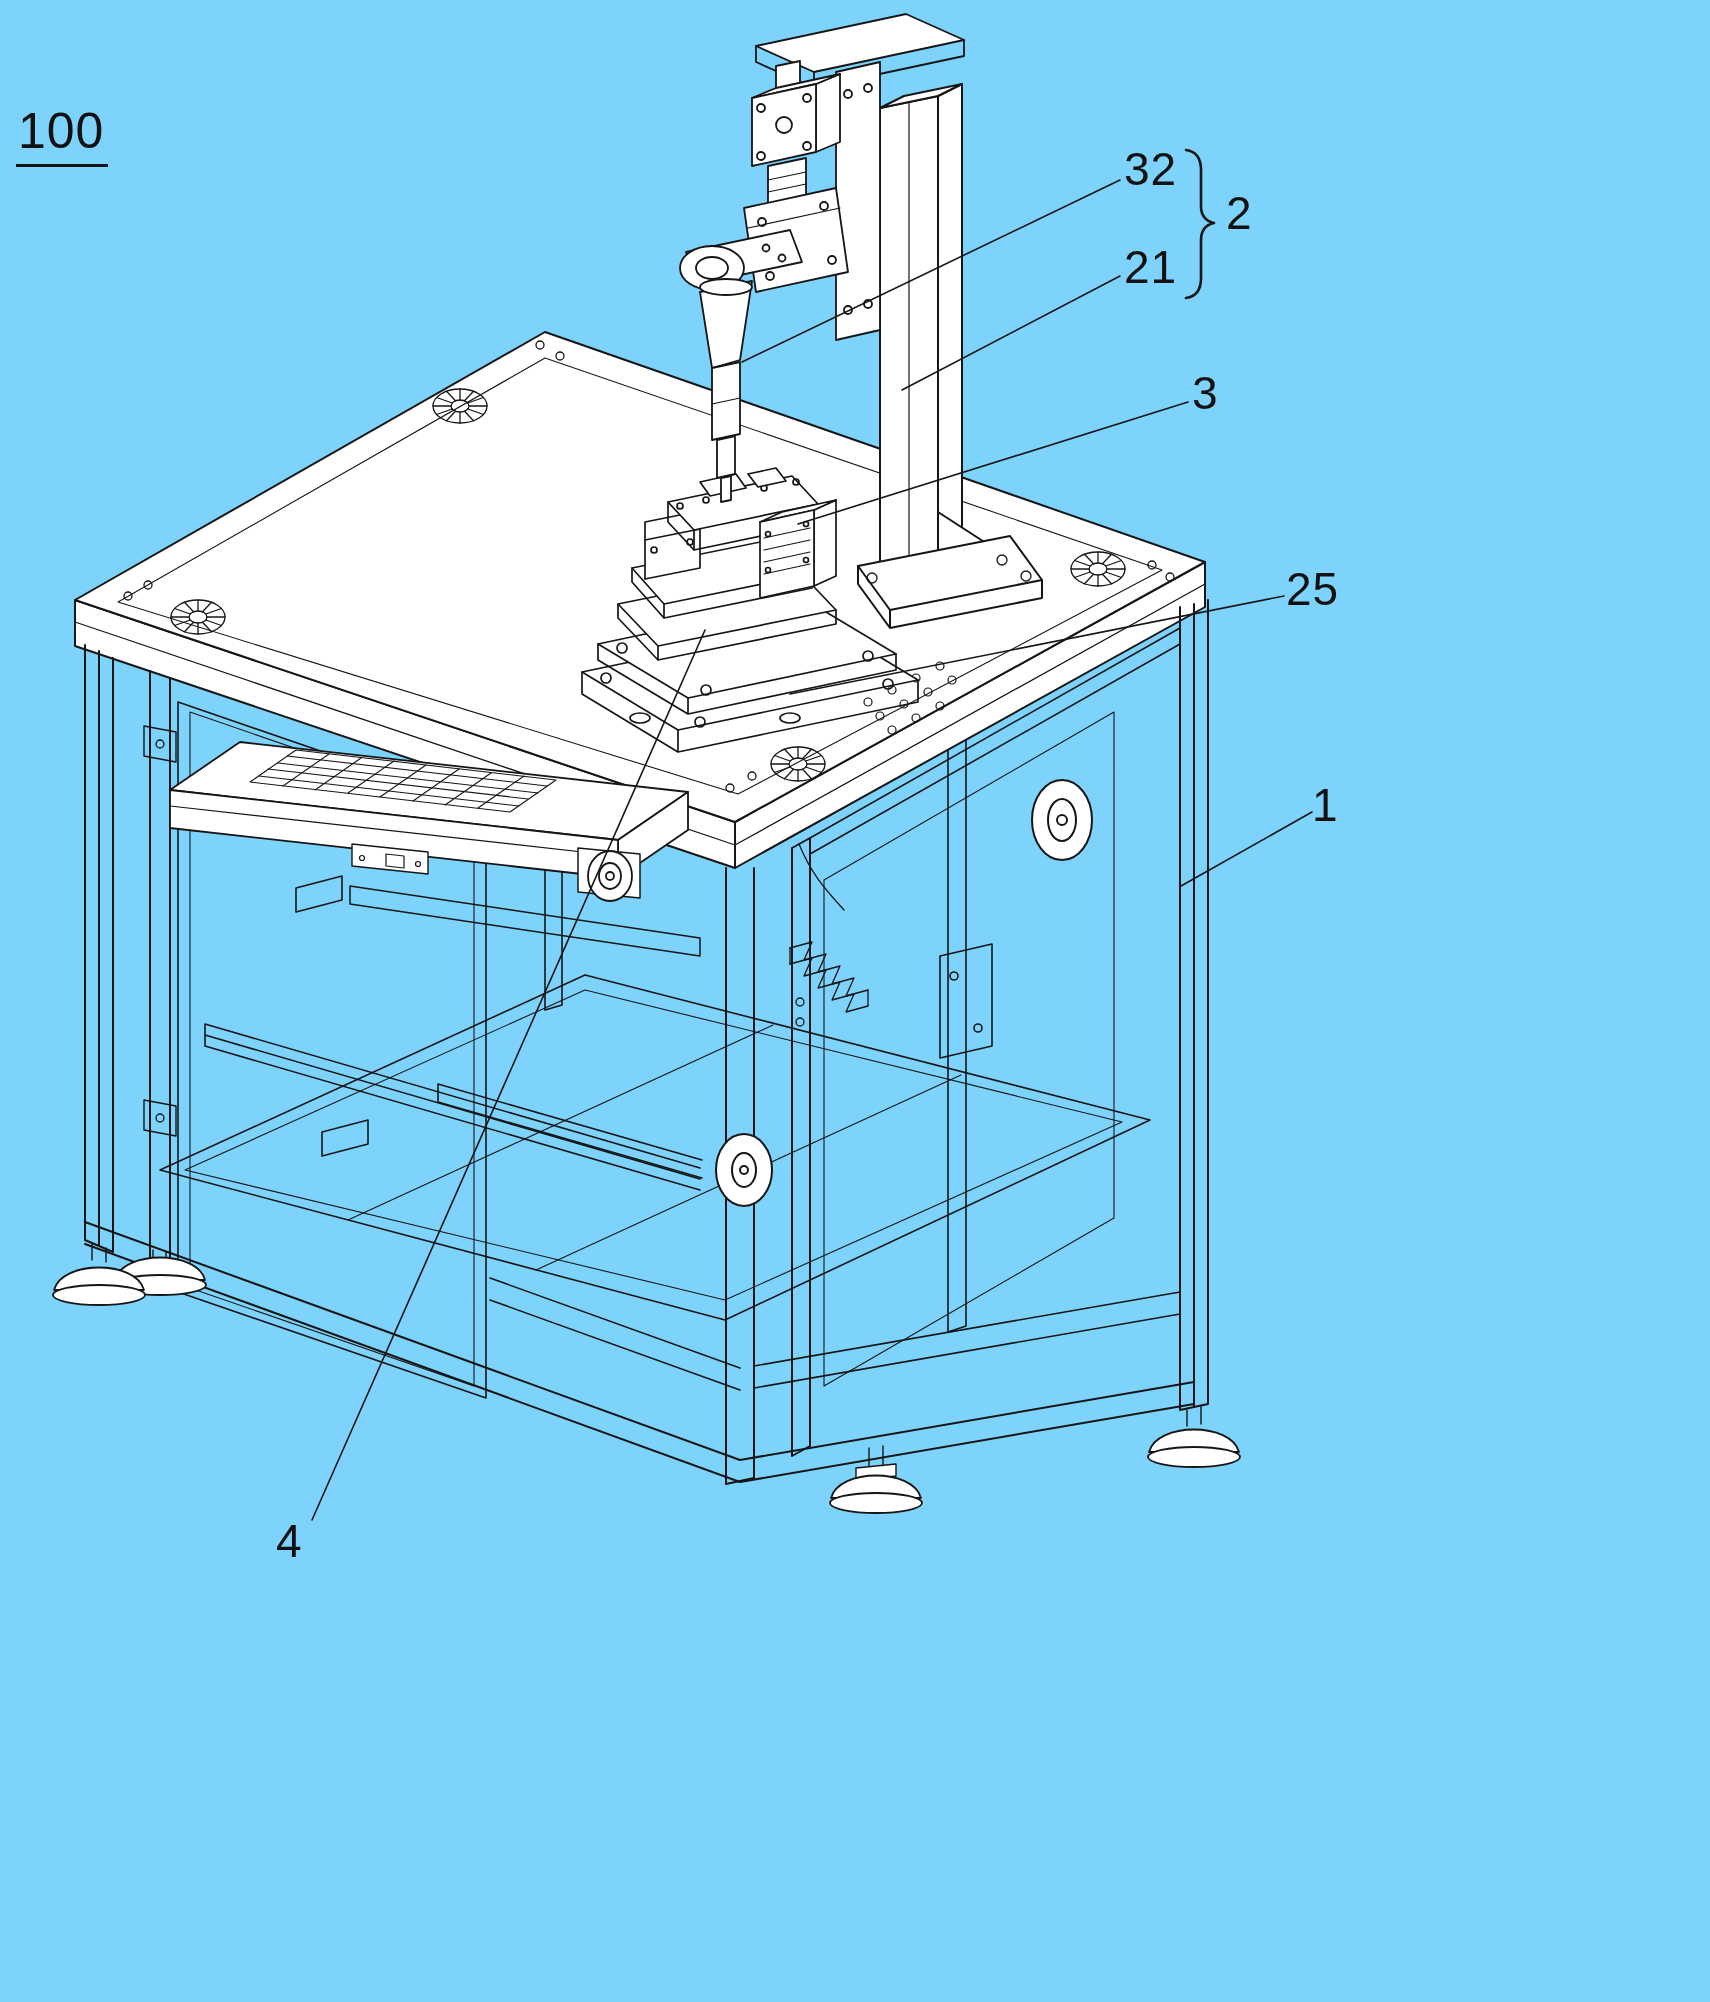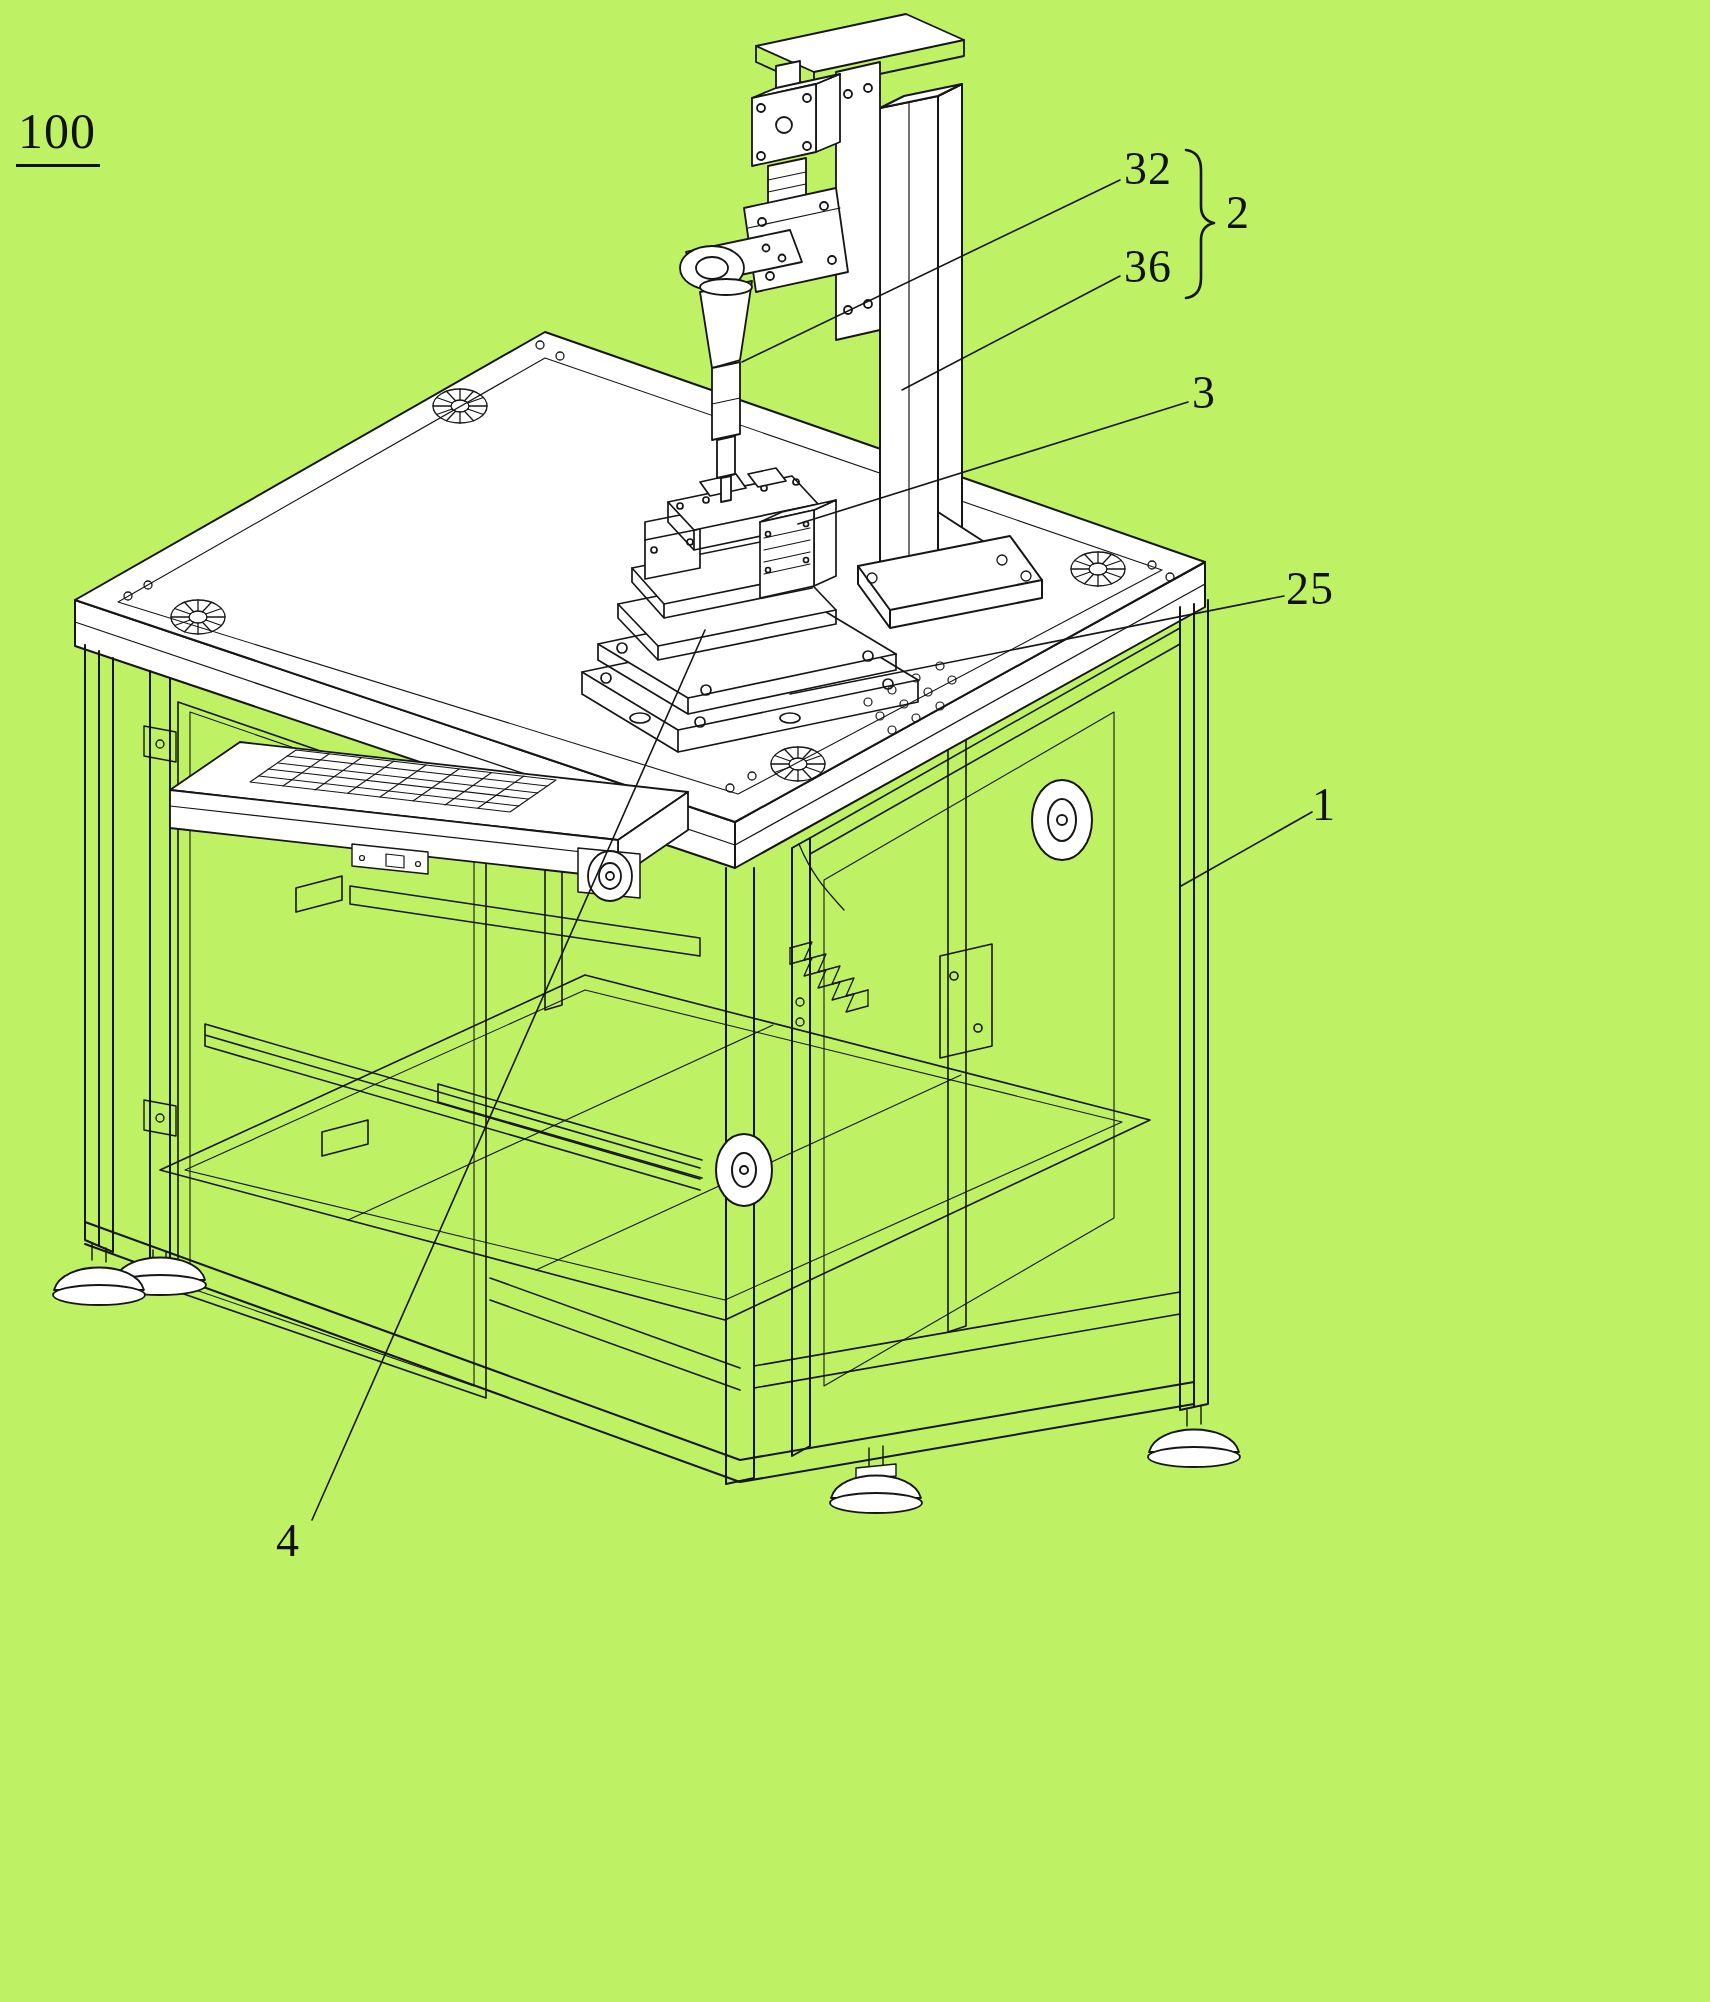--- a/index.html
+++ b/index.html
@@ -1,20 +1,20 @@
 <!DOCTYPE html>
 <html><head>
 <meta charset="utf-8">
 <style>
   html,body{margin:0;padding:0;background:#ffffff;}
   .stage{
     position:relative;
     width:1710px;height:2002px;
-    background:#bef264;
-    font-family:Liberation Serif, serif;
+    background:#7dd3fc;
+    font-family:Liberation Sans, sans-serif;
     overflow:hidden;
   }
   .stage svg{position:absolute;left:0;top:0;}
   .lbl{
     position:absolute;
     font-size:46px;
     color:#111;
     line-height:1;
     letter-spacing:1px;
     white-space:nowrap;
@@ -303,19 +303,19 @@
     <path d="M1188,402 L798,524"></path>
     <path d="M1284,596 L790,694"></path>
     <path d="M1312,812 L1181,886"></path>
     <path d="M312,1520 L705,630"></path>
     <path d="M1186,150 Q1201,152 1201,170 L1201,206 Q1201,220 1214,223 Q1201,226 1201,240 L1201,278 Q1201,296 1186,298" stroke-width="2.6"></path>
   </g>
 </svg>
 
   <span class="lbl lbl-100" style="left:16px;top:106px">100</span>
   <span class="lbl" style="left:1124px;top:146px">32</span>
-  <span class="lbl" style="left:1124px;top:244px">36</span>
+  <span class="lbl" style="left:1124px;top:244px">21</span>
   <span class="lbl" style="left:1226px;top:190px">2</span>
   <span class="lbl" style="left:1192px;top:370px">3</span>
   <span class="lbl" style="left:1286px;top:566px">25</span>
   <span class="lbl" style="left:1312px;top:782px">1</span>
   <span class="lbl" style="left:276px;top:1518px">4</span>
 </div>
 
 </body></html>

